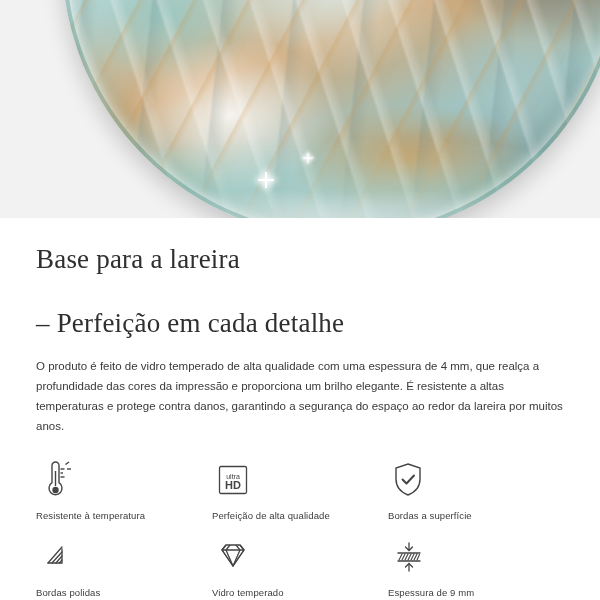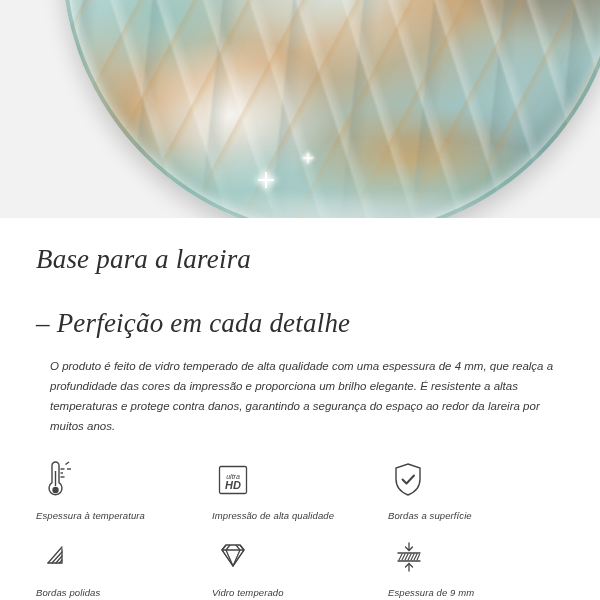--- a/index.html
+++ b/index.html
@@ -96,36 +96,35 @@
   }
   .sparkle::before { left: 7px; top: 0; width: 2px; height: 16px; }
   .sparkle::after  { left: 0; top: 7px; width: 16px; height: 2px; }
   .sparkle.s1 { left: 258px; top: 172px; }
   .sparkle.s2 { left: 300px; top: 150px; transform: scale(0.6); }
 
   
   .content {
     padding: 0 36px;
     box-sizing: border-box;
-    font-style: italic;
   }
   .headline {
     margin: 0;
     padding-top: 24px;
     font-family: "Liberation Serif", serif;
     font-size: 27px;
     line-height: 34px;
     font-weight: 400;
     color: #2f2f2f;
     letter-spacing: 0.2px;
   }
   .headline .line2 { display: block; margin-top: 30px; }
 
   .body-copy {
-    margin: 16px 0 0 14px;
+    margin: 16px 0 0 0;
     font-size: 11.5px;
     line-height: 20px;
     color: #3a3a3a;
     max-width: 534px;
   }
 
   
   .features {
     margin-top: 22px;
     display: grid;
@@ -187,32 +186,32 @@
             <path d="M16 6.5a3.5 3.5 0 0 1 7 0v17.2a6.5 6.5 0 1 1-7 0V6.5z"></path>
             <line x1="19.5" y1="12" x2="19.5" y2="27"></line>
             <circle cx="19.5" cy="31" r="3.2" fill="#444" stroke="none"></circle>
             <line x1="24.5" y1="10" x2="28.5" y2="10"></line>
             <line x1="24.5" y1="14" x2="27" y2="14"></line>
             <line x1="24.5" y1="18" x2="28.5" y2="18"></line>
             <line x1="29.5" y1="5.5" x2="33" y2="3"></line>
             <line x1="31" y1="10" x2="35" y2="10"></line>
           </svg>
         </div>
-        <div class="feature-label">Espessura à temperatura</div>
+        <div class="feature-label">Resistente à temperatura</div>
       </div>
 
       <div class="feature">
         <div class="feature-icon">
           <svg width="42" height="42" viewBox="0 0 42 42" fill="none">
             <rect x="7.5" y="7.5" width="27" height="27" rx="1.5" stroke="#444" stroke-width="1.3"></rect>
             <text x="21" y="19.5" font-family="Liberation Sans, sans-serif" font-size="7" fill="#444" text-anchor="middle">ultra</text>
             <text x="21" y="30" font-family="Liberation Sans, sans-serif" font-size="11" font-weight="bold" fill="#444" text-anchor="middle">HD</text>
           </svg>
         </div>
-        <div class="feature-label">Impressão de alta qualidade</div>
+        <div class="feature-label">Perfeição de alta qualidade</div>
       </div>
 
       <div class="feature">
         <div class="feature-icon">
           <svg width="40" height="42" viewBox="0 0 40 42" fill="none">
             <path d="M20 5l12 4v11c0 8-5.5 13.5-12 16-6.5-2.5-12-8-12-16V9l12-4z" stroke="#444" stroke-width="1.4" fill="none"></path>
             <path d="M14.5 20.5l4 4 7.5-8" stroke="#444" stroke-width="2" fill="none" stroke-linecap="round" stroke-linejoin="round"></path>
           </svg>
         </div>
         <div class="feature-label">Bordas a superfície</div>

